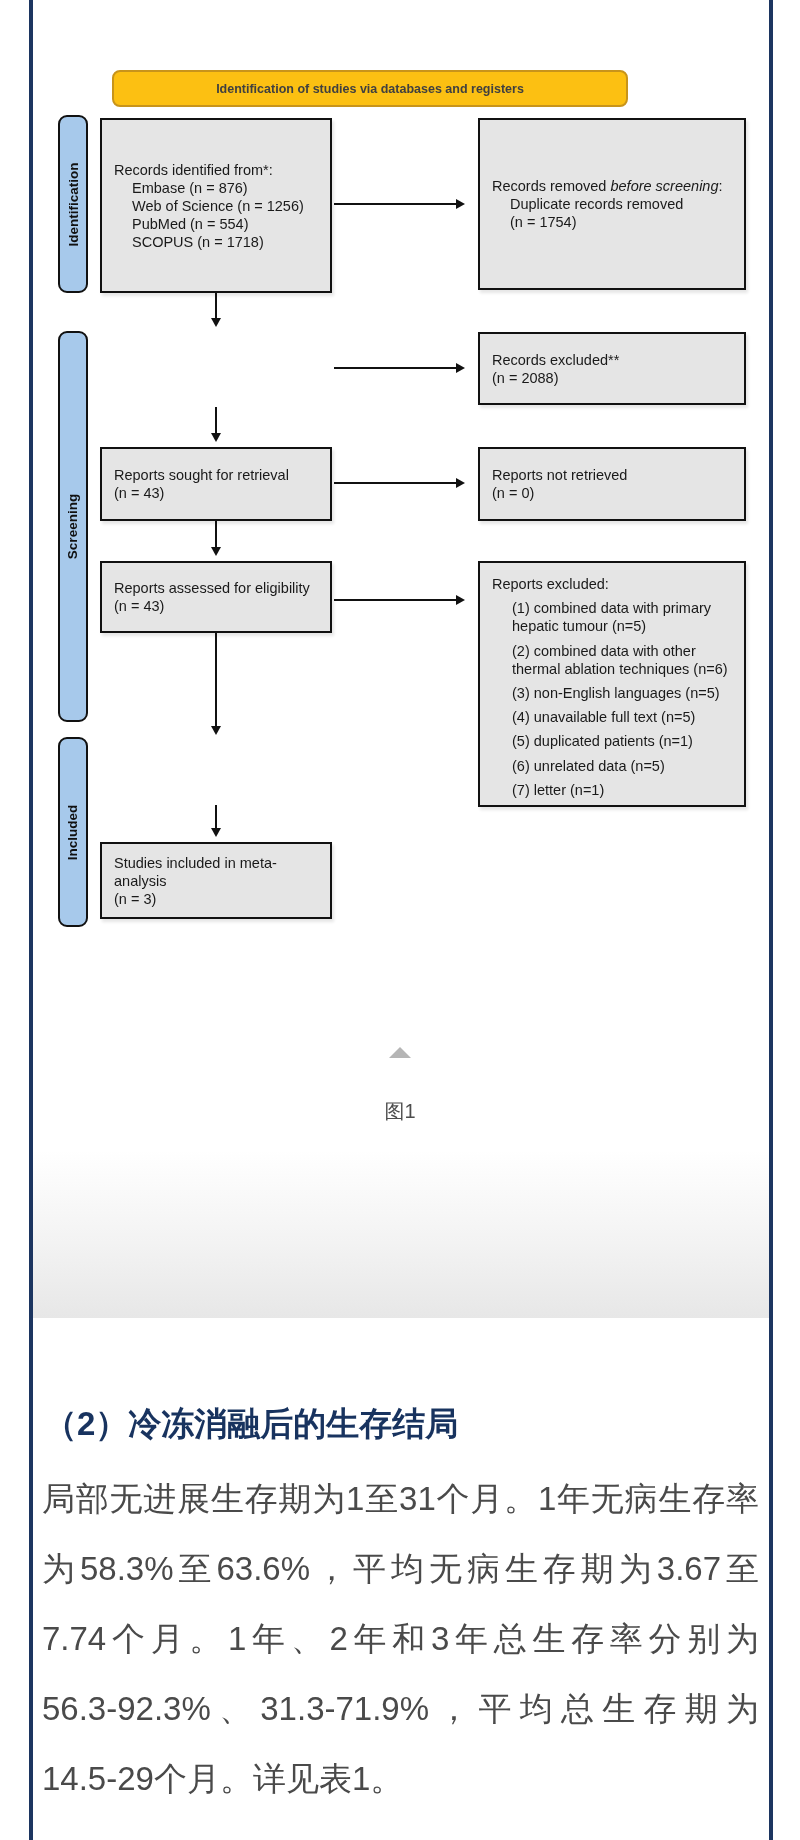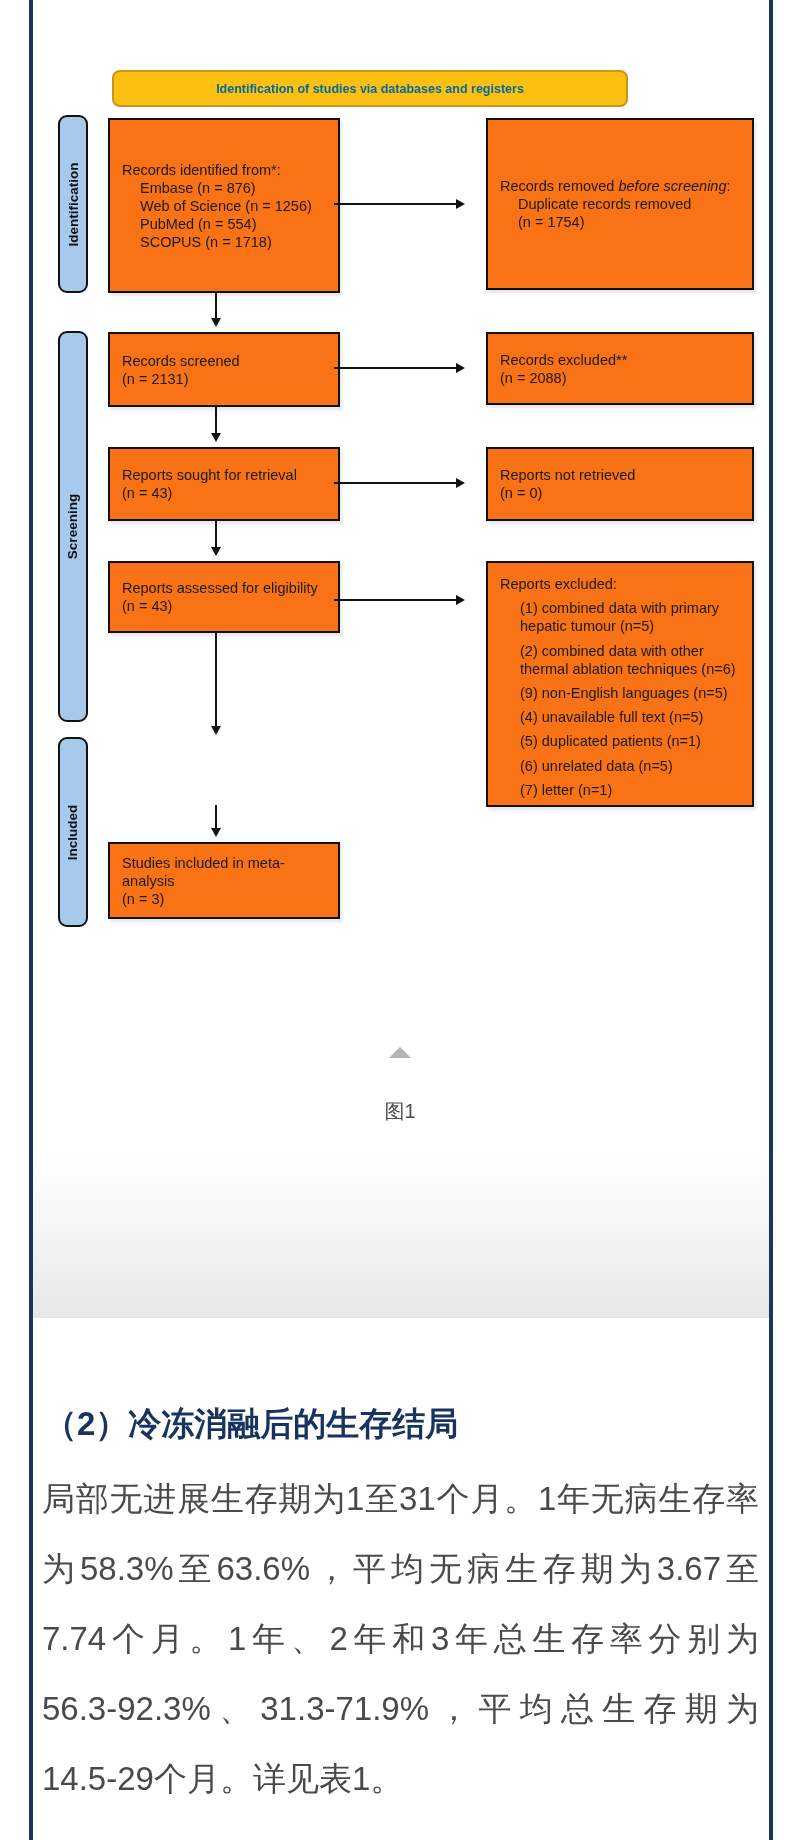--- a/index.html
+++ b/index.html
@@ -22,42 +22,41 @@
   .frame-line{position:absolute;top:0;width:4px;height:1840px;background:var(--frame-navy);}
   .frame-left{left:29px;}
   .frame-right{left:769px;}
   .card-fade{position:absolute;left:33px;top:1150px;width:736px;height:168px;
     background:linear-gradient(180deg,#ffffff 0%,#f3f3f3 55%,#e7e7e7 100%);}
   
   .banner{
     position:absolute;left:112px;top:70px;width:516px;height:37px;box-sizing:border-box;
     background:var(--banner-fill);border:2px solid var(--banner-border);border-radius:8px;
     display:flex;align-items:center;justify-content:center;
-    font-size:12.5px;font-weight:bold;color:#0369a1;
+    font-size:12.5px;font-weight:bold;color:#404040;
   }
   .slabel{
     position:absolute;left:58px;width:30px;box-sizing:border-box;
     background:var(--stage-fill);border:2px solid var(--box-border);border-radius:9px;
     display:flex;align-items:center;justify-content:center;
   }
   .slabel span{
     transform:rotate(-90deg);white-space:nowrap;
     font-size:13.5px;font-weight:bold;color:#111;
   }
   .sl1{top:115px;height:178px;}
   .sl2{top:331px;height:391px;}
   .sl3{top:737px;height:190px;}
   .fbox{
-    position:absolute;box-sizing:border-box;background:#f97316;
+    position:absolute;box-sizing:border-box;background:#e5e5e5;
     border:2px solid var(--box-border);
     box-shadow:2px 3px 3px rgba(0,0,0,0.10);
     font-size:14.5px;line-height:18px;color:#1a1a1a;
     display:flex;flex-direction:column;justify-content:center;
     padding:6px 10px 6px 12px;
-    margin-left:8px;
   }
   .fbox .indent{padding-left:18px;}
   .lcol{left:100px;width:232px;}
   .rcol{left:478px;width:268px;padding-right:14px;}
   .b-identified{top:118px;height:175px;}
   .b-removed{top:118px;height:172px;}
   .b-screened{top:332px;height:75px;}
   .b-excluded{top:332px;height:73px;}
   .b-sought{top:447px;height:74px;}
   .b-notretrieved{top:447px;height:74px;}
@@ -137,24 +136,20 @@
   </div>
 
   <div class="fbox lcol b-identified">
     <div>Records identified from*:</div>
     <div class="indent">Embase (n = 876)</div>
     <div class="indent">Web of Science (n = 1256)</div>
     <div class="indent">PubMed (n = 554)</div>
     <div class="indent">SCOPUS (n = 1718)</div>
   </div>
 
-  <div class="fbox lcol b-screened">
-    <div>Records screened</div>
-    <div>(n = 2131)</div>
-  </div>
 
   <div class="fbox lcol b-sought">
     <div>Reports sought for retrieval</div>
     <div>(n = 43)</div>
   </div>
 
   <div class="fbox lcol b-assessed">
     <div>Reports assessed for eligibility</div>
     <div>(n = 43)</div>
   </div>
@@ -179,21 +174,21 @@
 
   <div class="fbox rcol b-notretrieved">
     <div>Reports not retrieved</div>
     <div>(n = 0)</div>
   </div>
 
   <div class="fbox rcol b-repexcluded">
     <div>Reports excluded:</div>
     <div class="reason">(1) combined data with primary hepatic tumour (n=5)</div>
     <div class="reason">(2) combined data with other thermal ablation techniques (n=6)</div>
-    <div class="reason">(9) non-English languages (n=5)</div>
+    <div class="reason">(3) non-English languages (n=5)</div>
     <div class="reason">(4) unavailable full text (n=5)</div>
     <div class="reason">(5) duplicated patients (n=1)</div>
     <div class="reason">(6) unrelated data (n=5)</div>
     <div class="reason">(7) letter (n=1)</div>
   </div>
 
   <div class="varrow v1"></div>
   <div class="varrow v2"></div>
   <div class="varrow v3"></div>
   <div class="varrow v4"></div>

